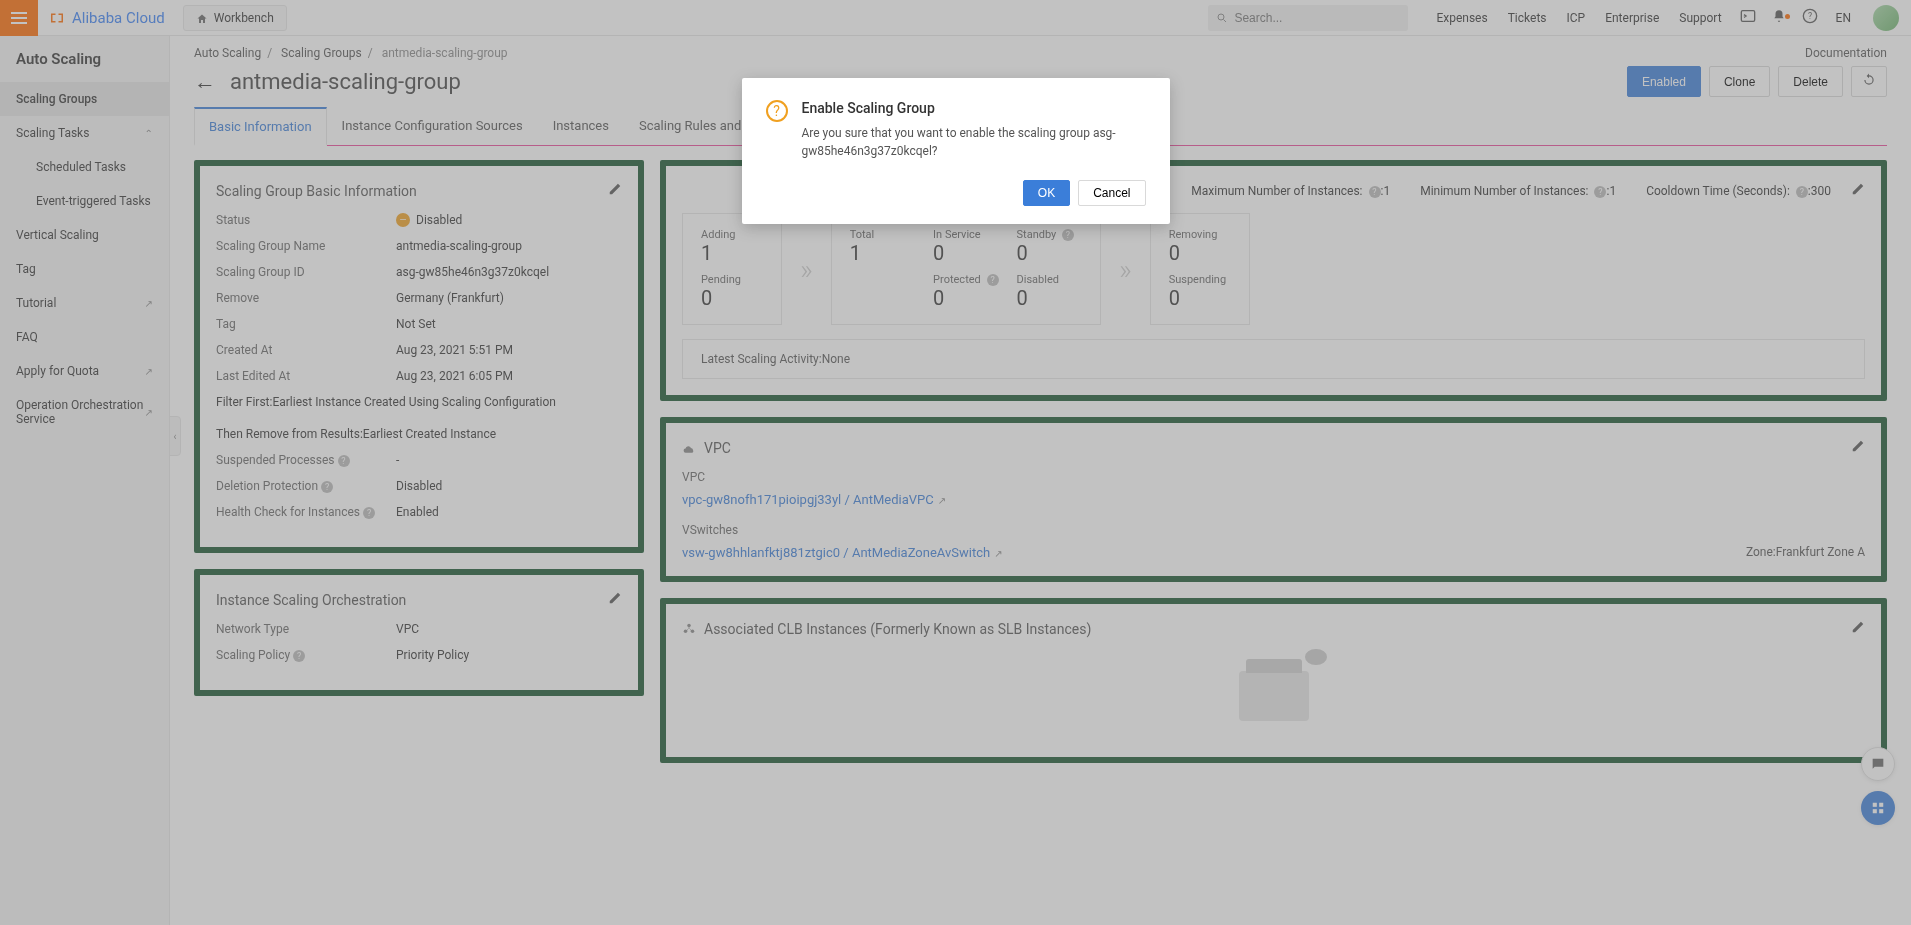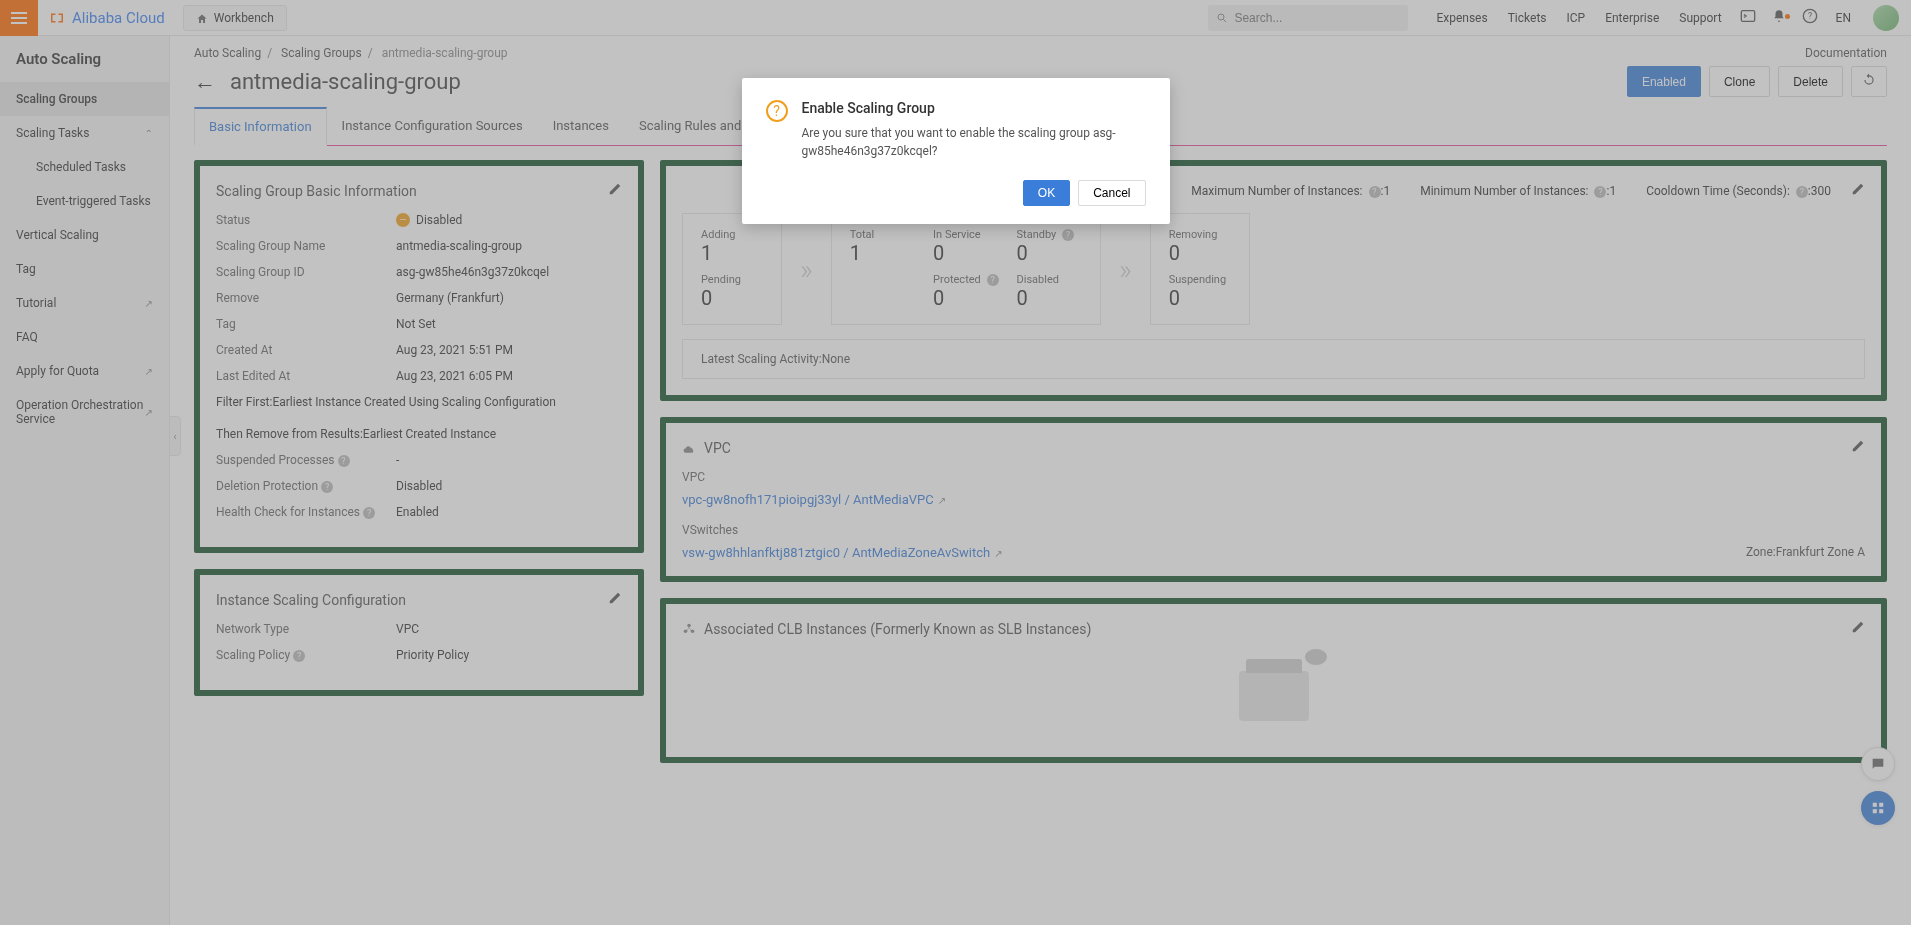--- a/index.html
+++ b/index.html
@@ -253,21 +253,21 @@
               <span class="kv-value">Disabled</span>
             </div>
           <div class="kv">
               <span class="kv-label"><span>Health Check for Instances</span><span class="help-icon">?</span></span>
               <span class="kv-value">Enabled</span>
             </div>
         </div>
 
         <div class="card">
           <div class="card-head">
-            <span class="card-title">Instance Scaling Configuration</span>
+            <span class="card-title">Instance Scaling Orchestration</span>
             <span class="edit-icon">
               <svg width="14" height="14" viewBox="0 0 24 24">
                   <path fill="#555" d="M3 17v4h4L19 9l-4-4L3 17zM21 7l-2 2-4-4 2-2 4 4z"></path>
                 </svg>
             </span>
           </div>
           <div class="kv">
               <span class="kv-label">Network Type</span>
               <span class="kv-value">VPC</span>
             </div>

